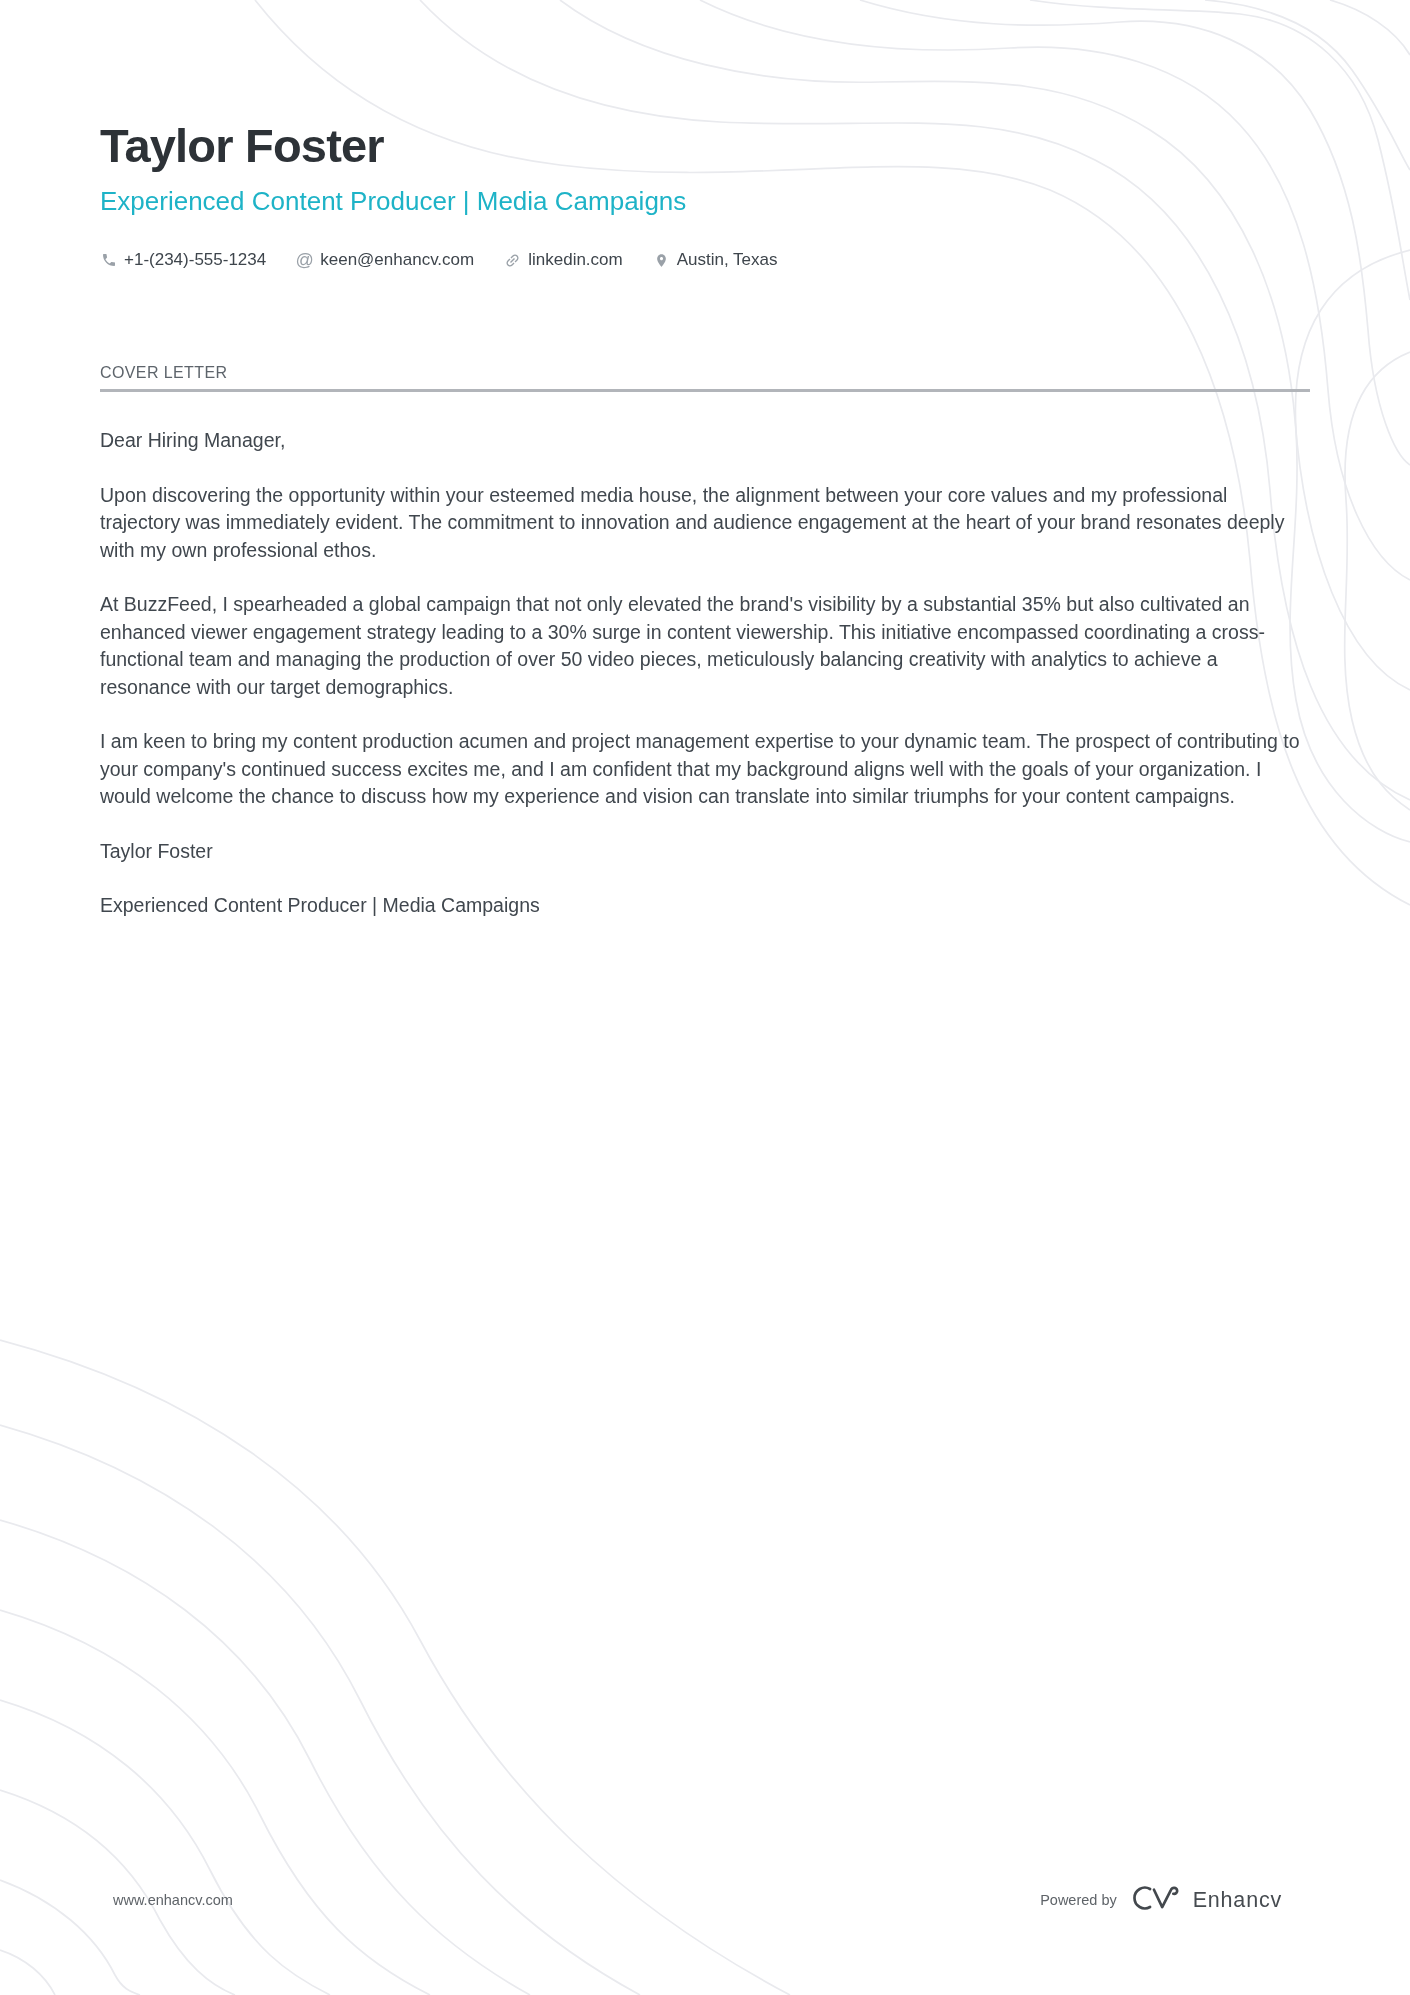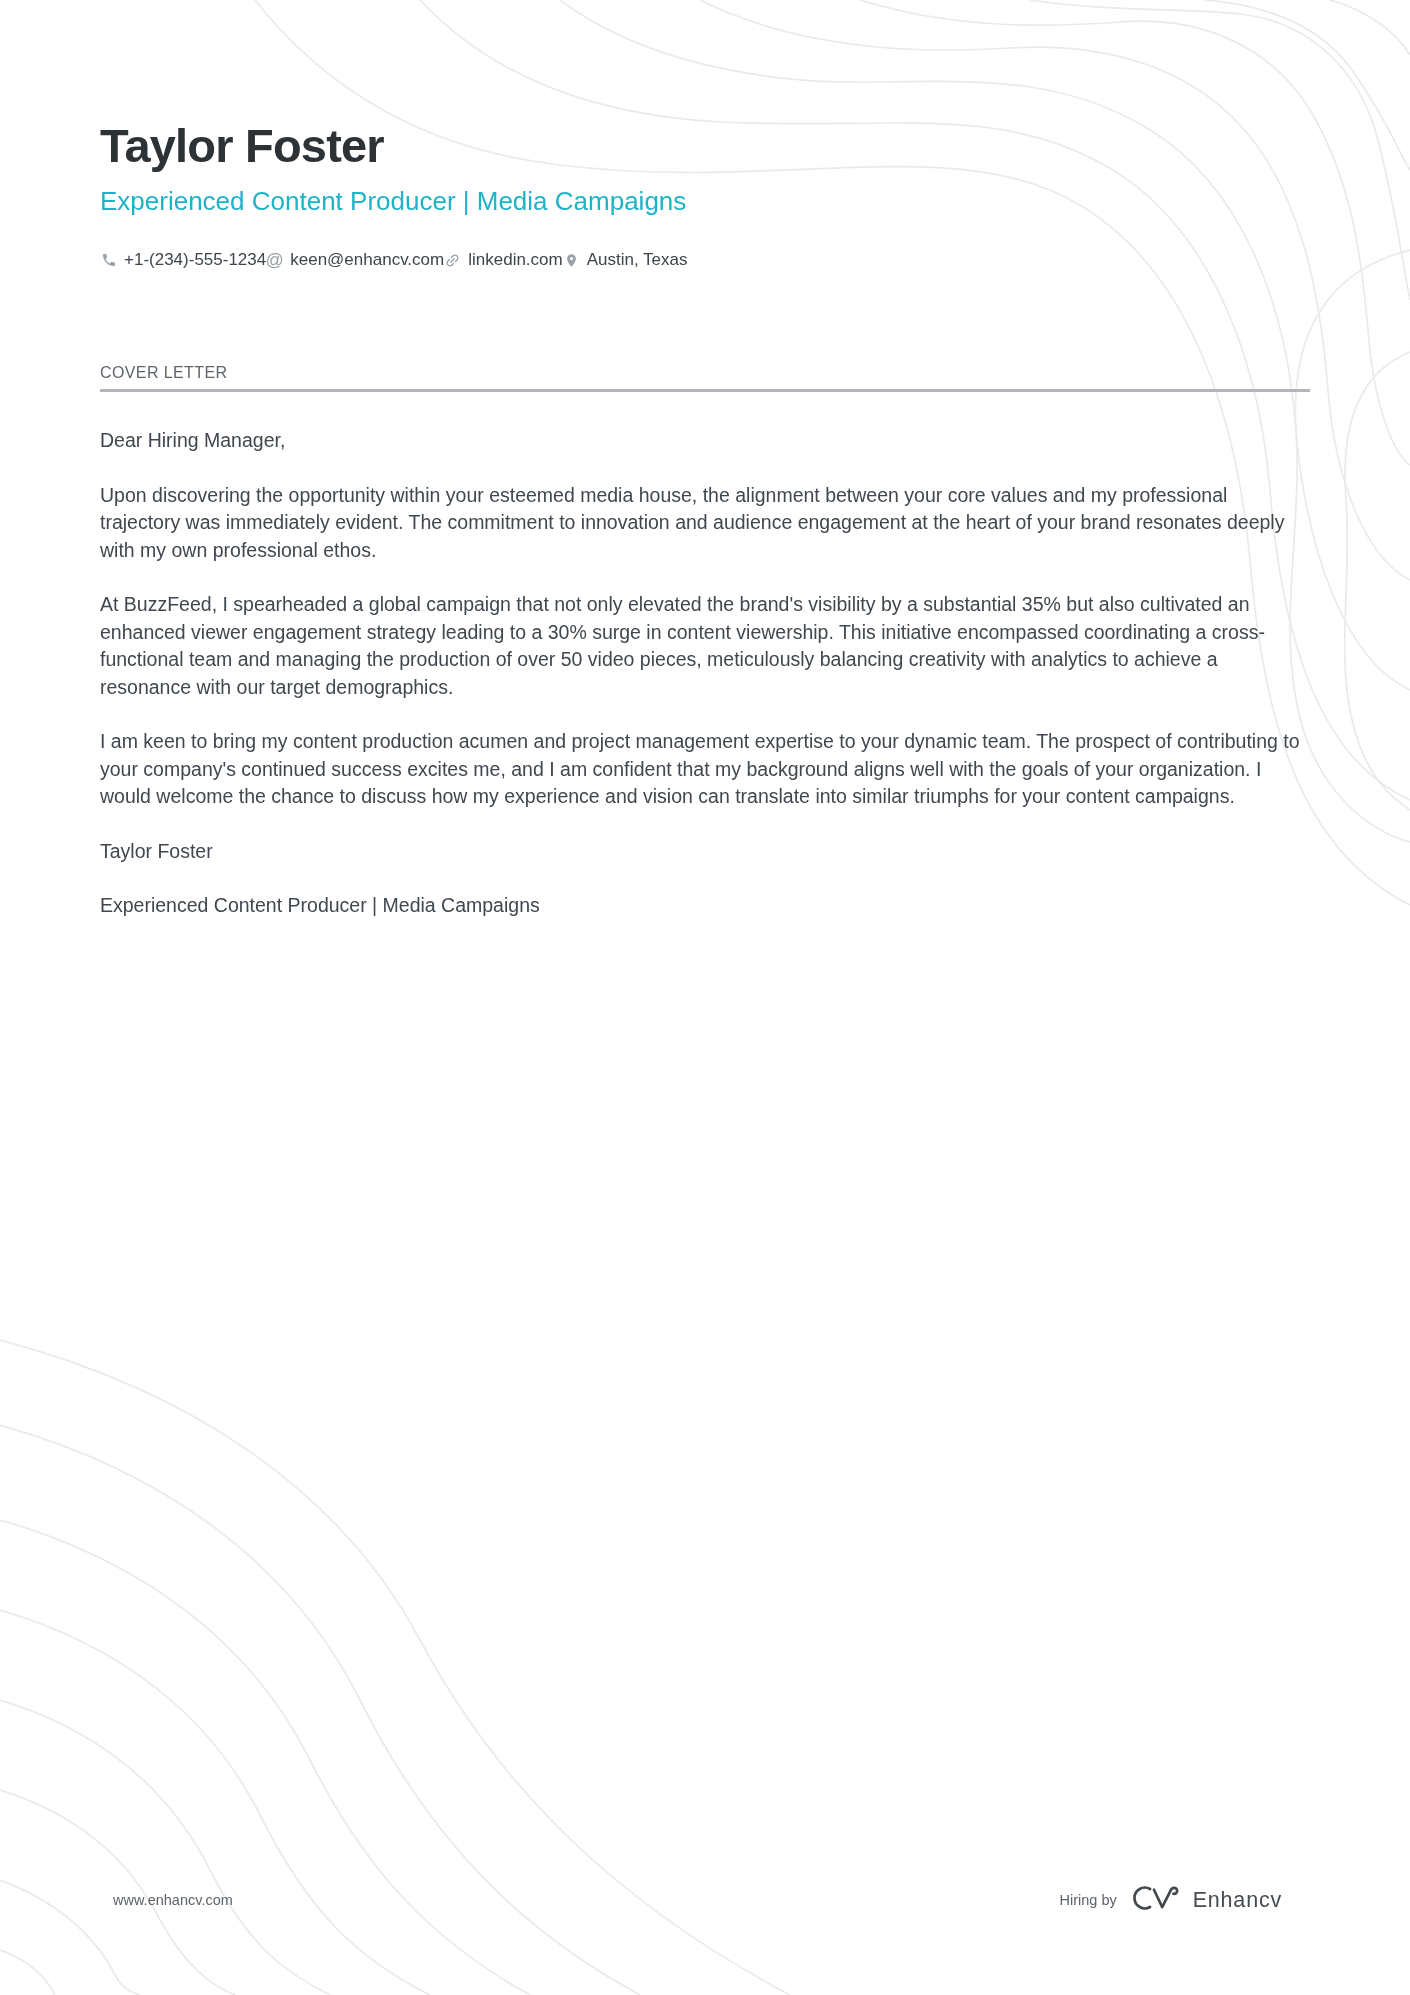--- a/index.html
+++ b/index.html
@@ -19,21 +19,21 @@
     letter-spacing:-0.8px;
     color:#2d3237;
   }
   .job-title{
     margin-top:13px;
     font-size:26px;font-weight:400;
     color:#1eb3c7;
   }
   .contact-row{
     margin-top:33px;
-    display:flex;align-items:center;
+    display:flex;align-items:center;gap:30px;
     font-size:17px;color:#3e454c;
   }
   .contact-item{display:flex;align-items:center;gap:7px;}
   .contact-item .cicon{display:inline-flex;align-items:center;justify-content:center;width:17px;height:17px;color:#9aa1a8;}
   .contact-item .cicon svg{display:block;}
   .at-glyph{font-size:18px;color:#9aa1a8;line-height:1;}
 
   .section-label{
     margin-top:94px;
     font-size:16px;font-weight:400;
@@ -134,21 +134,21 @@
       <p>At BuzzFeed, I spearheaded a global campaign that not only elevated the brand's visibility by a substantial 35% but also cultivated an enhanced viewer engagement strategy leading to a 30% surge in content viewership. This initiative encompassed coordinating a cross-functional team and managing the production of over 50 video pieces, meticulously balancing creativity with analytics to achieve a resonance with our target demographics.</p>
       <p>I am keen to bring my content production acumen and project management expertise to your dynamic team. The prospect of contributing to your company's continued success excites me, and I am confident that my background aligns well with the goals of your organization. I would welcome the chance to discuss how my experience and vision can translate into similar triumphs for your content campaigns.</p>
       <p>Taylor Foster</p>
       <p>Experienced Content Producer | Media Campaigns</p>
     </div>
   </div>
 
   <div class="footer">
     <a class="footer-site">www.enhancv.com</a>
     <div class="footer-brand">
-      <span class="powered-by">Hiring by</span>
+      <span class="powered-by">Powered by</span>
       <span class="brand-lockup">
         <span>
           <svg width="52" height="32" viewBox="0 0 60 36" fill="none" xmlns="http://www.w3.org/2000/svg">
             <path d="M 22 7.6 A 12 12 0 1 0 22 28.4" stroke="#43484d" stroke-width="3.1" stroke-linecap="round"></path>
             <path d="M 26.5 8.5 L 36 28.5 L 46 8.8 C 47.6 5.2 52.4 5.6 53.2 9 C 53.8 11.6 51.6 13.7 48.8 13.1" stroke="#43484d" stroke-width="3.1" stroke-linecap="round" stroke-linejoin="round"></path>
           </svg>
         </span>
         <span class="brand-word">Enhancv</span>
       </span>
     </div>

